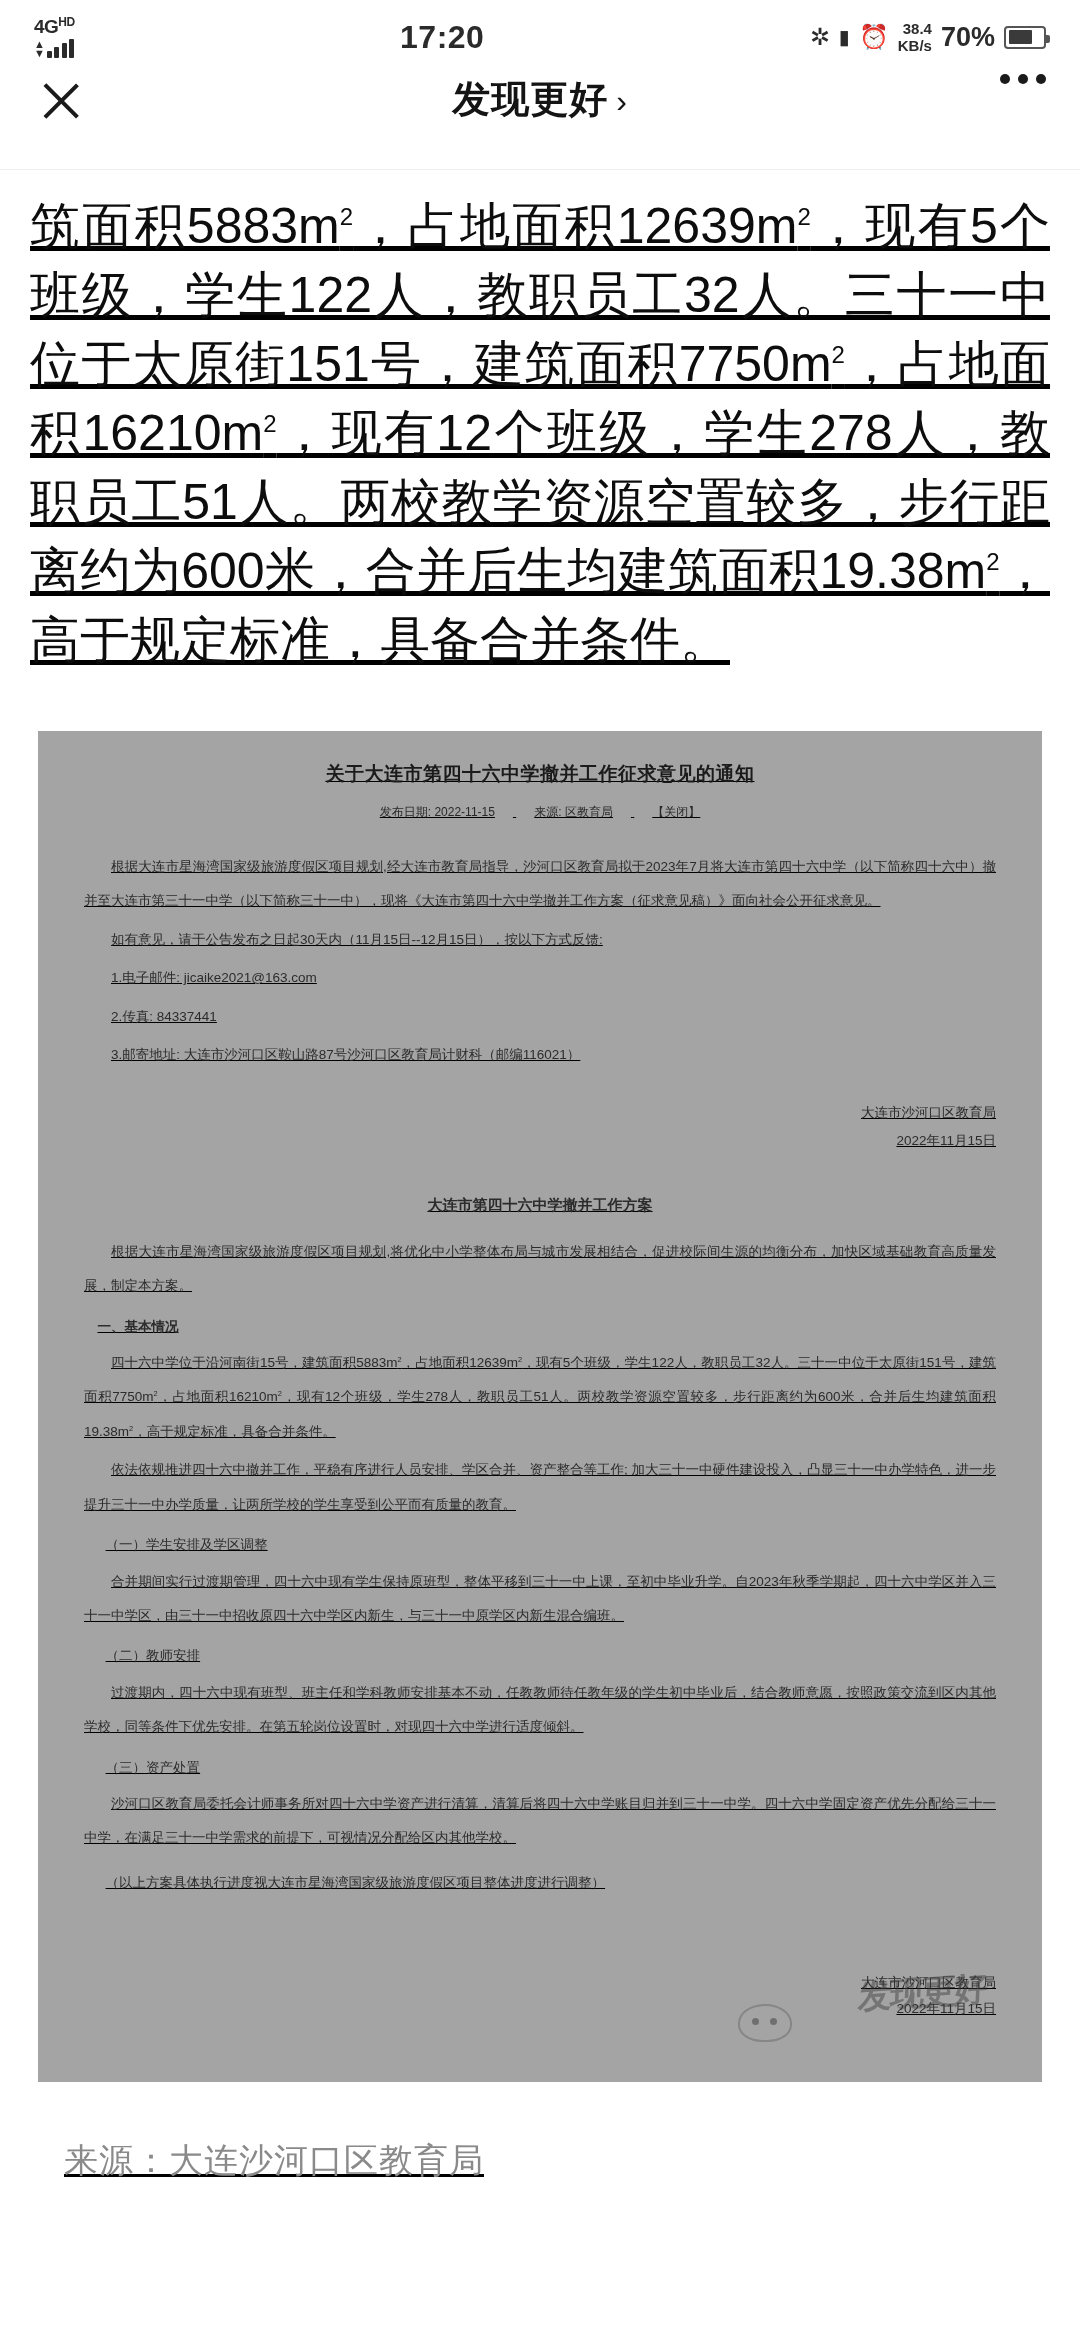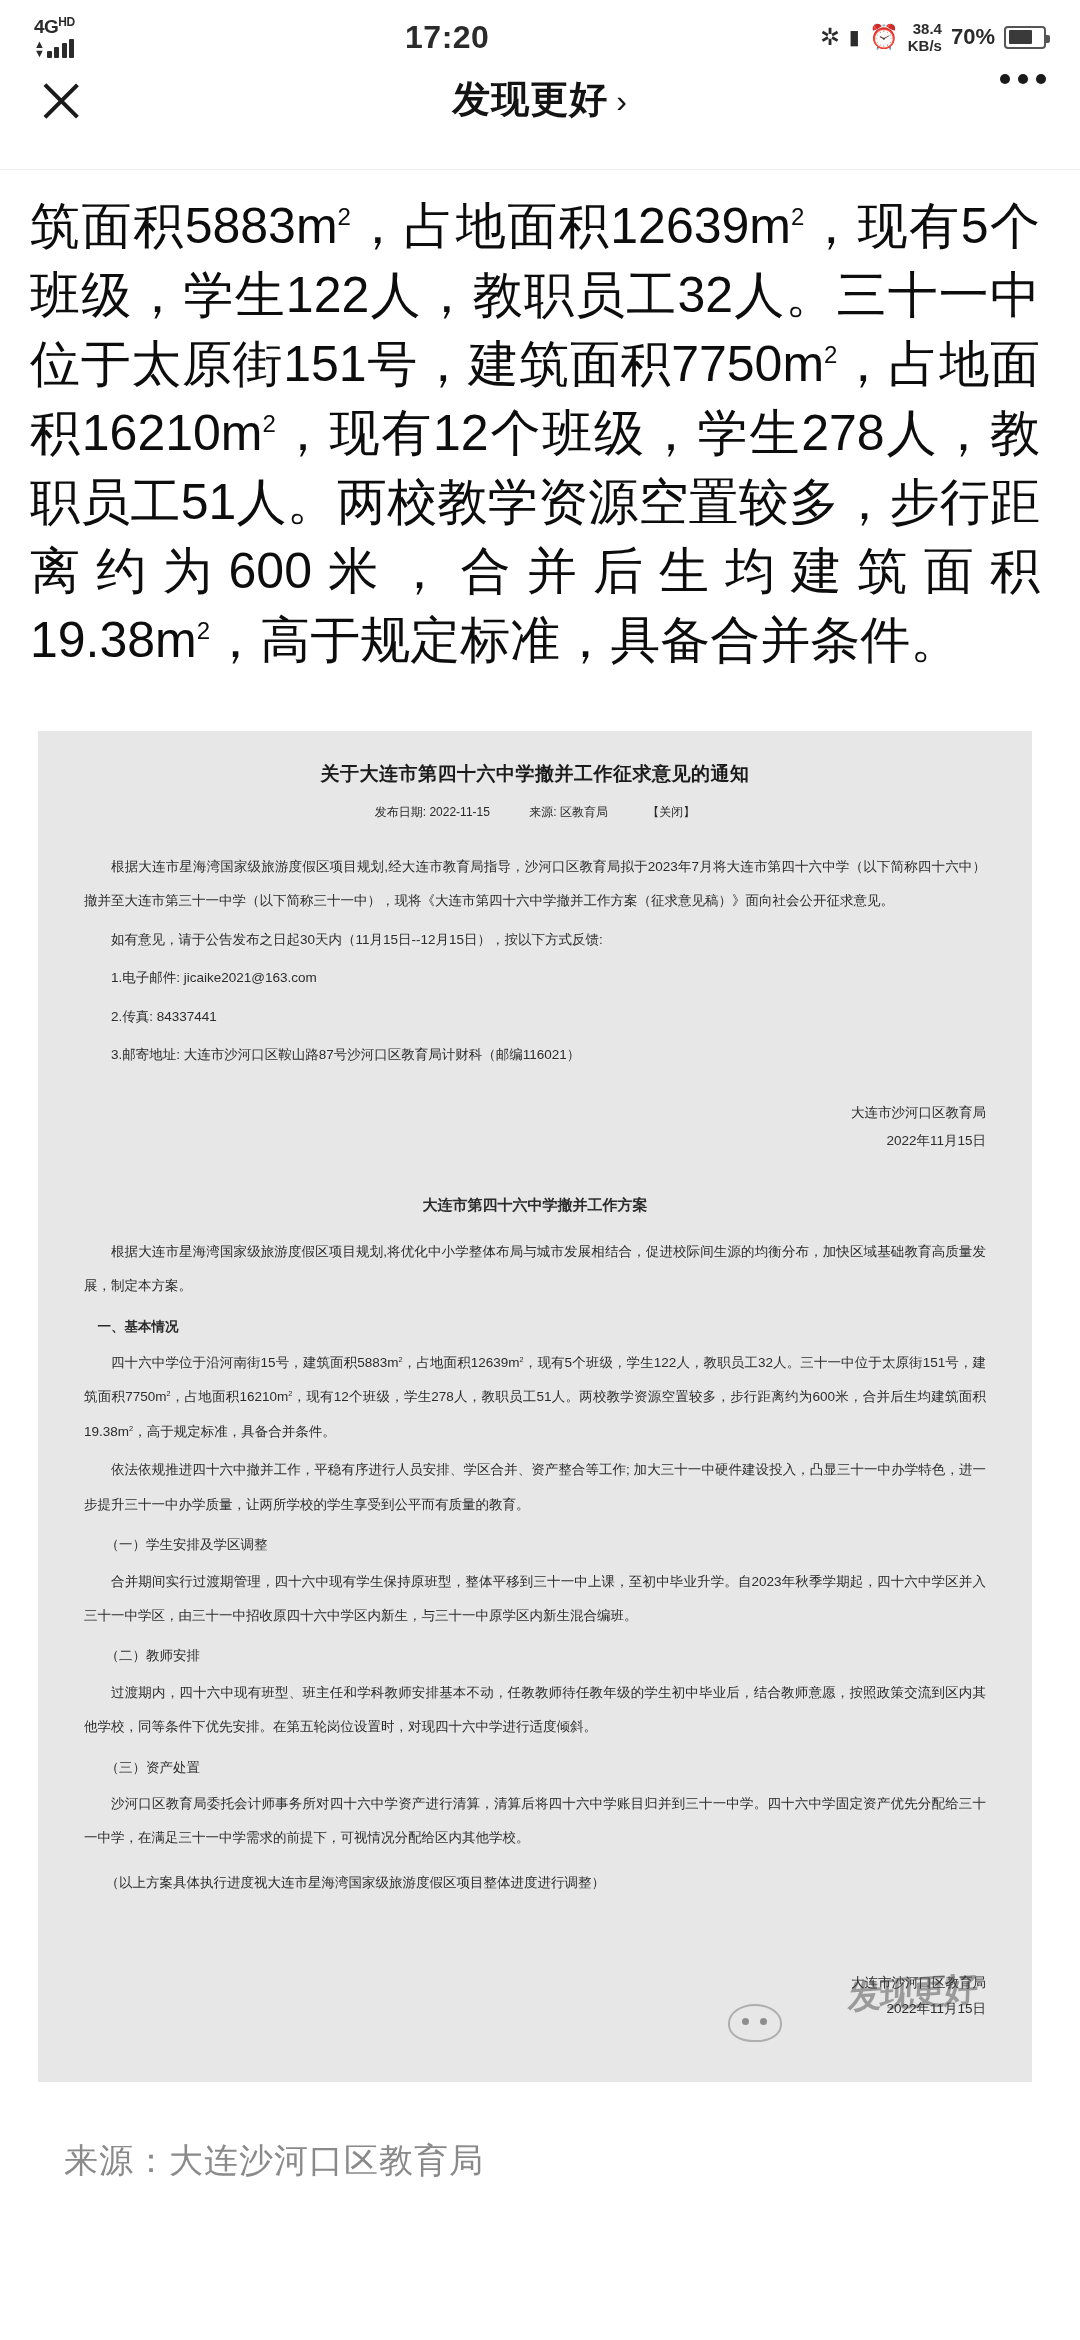--- a/index.html
+++ b/index.html
@@ -23,21 +23,21 @@
   .sig-row { display: flex; align-items: flex-end; gap: 2px; margin-top: 2px; }
   .arrows { font-size: 13px; line-height: 9px; display:flex; flex-direction:column; }
   .bars { display: flex; align-items: flex-end; gap: 2.5px; }
   .bars i { display: block; width: 5px; background: #2b2b2b; border-radius: 1px; }
   .bars i:nth-child(1){height:7px}.bars i:nth-child(2){height:11px}
   .bars i:nth-child(3){height:15px}.bars i:nth-child(4){height:19px}
   .sb-center { flex: 1; text-align: center; font-size: 32px; font-weight: 600; letter-spacing: 0.5px; }
   .sb-right { display: flex; align-items: center; gap: 9px; }
   .ic { font-size: 24px; line-height: 1; }
   .kbps { font-size: 15px; line-height: 17px; text-align: right; font-weight: 600;}
-  .pct { font-size: 22px; font-weight: 600; }
+  .pct { font-size: 27px; font-weight: 600; }
   .batt { width: 42px; height: 23px; border: 2.5px solid #555; border-radius: 4px; position: relative; padding: 2.5px; }
   .batt::after { content:""; position:absolute; right:-6px; top:7px; width:4px; height:8px; background:#555; border-radius:0 2px 2px 0;}
   .batt b { display: block; height: 100%; width: 70%; background: #3a3a3a; border-radius: 1px; }
 
   
   .titlebar {
     height: 96px; display: flex; align-items: flex-start;
     padding: 0 34px; border-bottom: 1px solid #ededed;
   }
   .close-x { width: 54px; height: 54px; position: relative; flex: 0 0 auto; }
@@ -46,33 +46,33 @@
     width: 3.5px; height: 46px; background: #1a1a1a; transform-origin: center;
   }
   .close-x::before { transform: translate(-50%,-50%) rotate(45deg); }
   .close-x::after  { transform: translate(-50%,-50%) rotate(-45deg); }
   .tb-title { flex: 1; text-align: center; font-size: 38px; font-weight: 700; color: #141414; letter-spacing: 1px; }
   .tb-title .chev { font-weight: 400; font-size: 32px; margin-left: 8px; }
   .dots { width: 54px; display: flex; gap: 8px; justify-content: flex-end; align-items: center; }
   .dots span { width: 10px; height: 10px; border-radius: 50%; background: #1a1a1a; }
 
   
-  .article { padding: 22px 40px 0 30px; }
+  .article { padding: 22px 30px 0 30px; text-decoration: underline; }
   .para {
     font-size: 50px; line-height: 1.38; color: #0d0d0d;
     text-align: justify; text-justify: inter-ideograph;
     font-family: "Liberation Sans", "DejaVu Sans", sans-serif;
     letter-spacing: 0px;
   }
   .para sup { font-size: 0.48em; vertical-align: super; }
 
   
   .docwrap { margin: 56px 0 0 0; padding: 0 8px; position: relative; }
   .doc {
-    background: #e5e5e5; color: #2e2e2e;
+    background: #a3a3a3; color: #2e2e2e;
     padding: 28px 46px 60px 46px;
     font-size: 13.5px; line-height: 2.55;
     font-family: "Liberation Sans", "DejaVu Sans", sans-serif;
     filter: contrast(1.02);
     position: relative;
   }
   .doc-title { text-align: center; font-size: 19px; font-weight: 700; line-height: 1.6; color: #1d1d1d; margin-bottom: 8px; letter-spacing: 0.5px;}
   .doc-meta { text-align: center; font-size: 12px; color: #2b2b2b; margin-bottom: 22px; }
   .doc-meta span { margin: 0 18px; }
   .doc-p { text-indent: 2em; margin: 0 0 4px 0; text-align: justify; }

